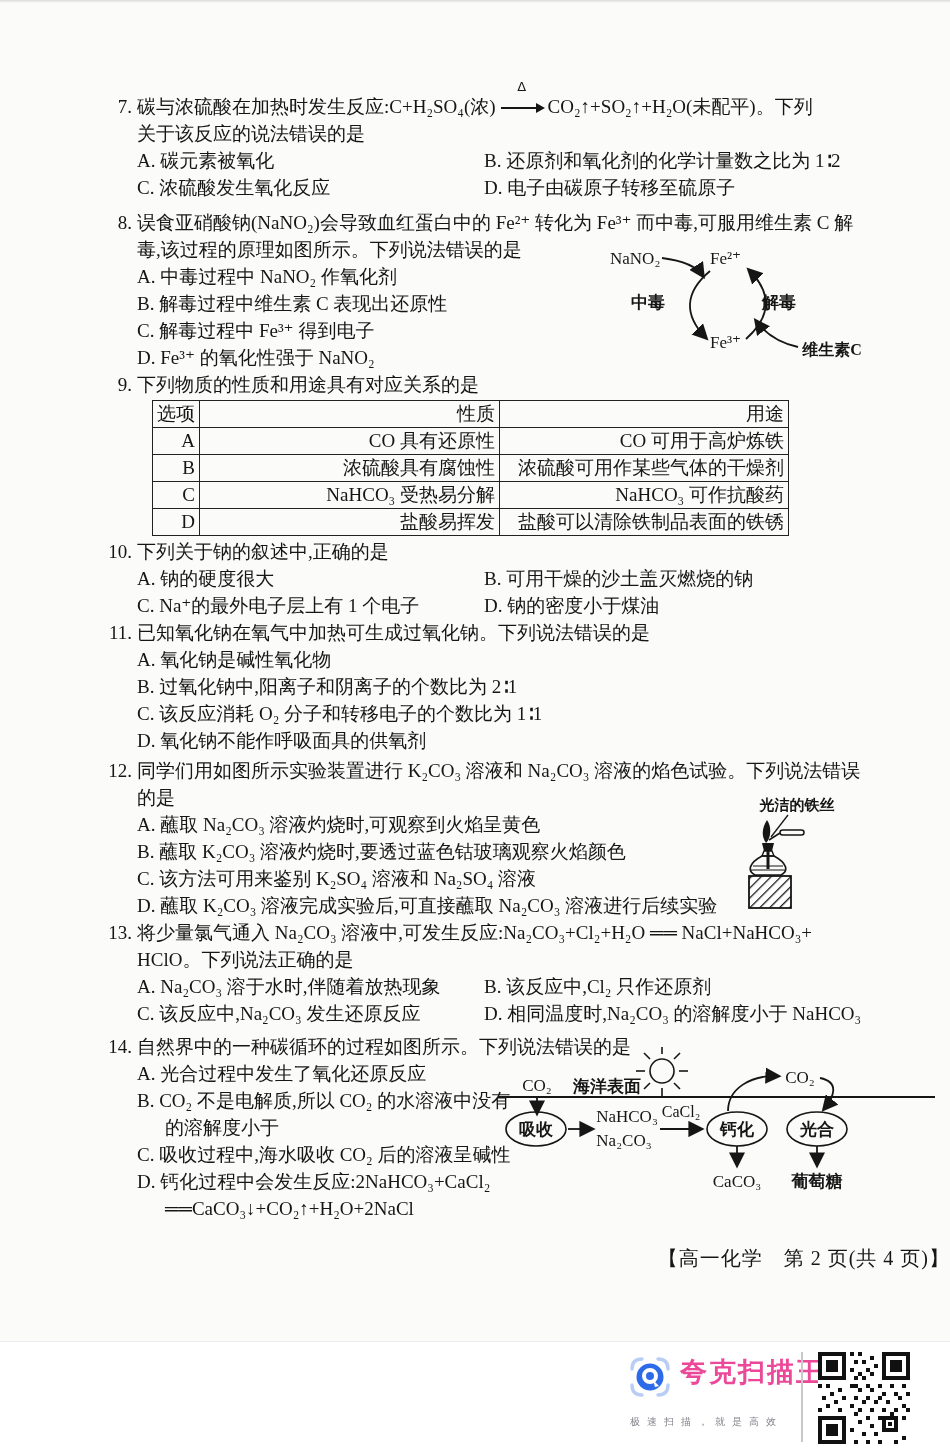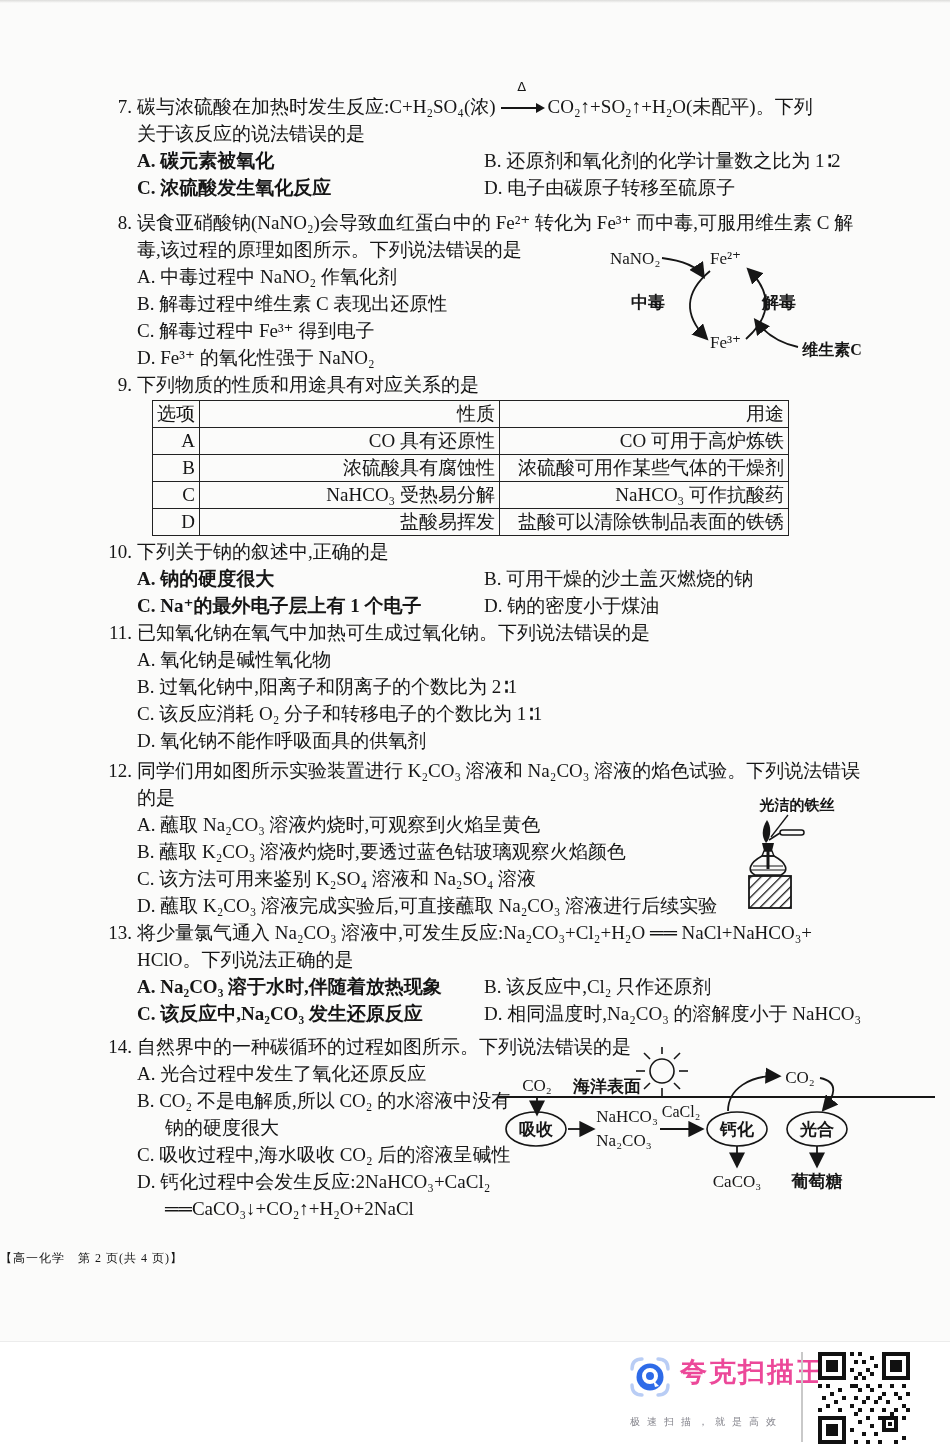--- a/index.html
+++ b/index.html
@@ -9,21 +9,21 @@
     font-family:"Liberation Serif","DejaVu Serif",serif;
     color:#161616; font-size:19px; line-height:27px;
   }
   .page::before{content:""; position:absolute; left:0; top:0; right:0; height:3px;
     background:linear-gradient(#dcdcda,#fbfbfa); }
   .content{position:absolute; left:0; top:93px; right:0;}
   .q{position:relative; margin:0 58px 0 95px; padding-left:42px;}
   .q .qnum{position:absolute; left:0; top:0; width:37px; text-align:right; white-space:nowrap;}
   .line{white-space:nowrap;}
   .optrow{display:flex;}
-  .optrow .c1{width:347px; white-space:nowrap;font-weight:bold;}
+  .optrow .c1{width:347px; white-space:nowrap;}
   .optrow .c2{flex:1; white-space:nowrap;}
   .cont-indent{padding-left:28px;}
   .mb8{margin-bottom:8px;} .mb6{margin-bottom:6px;} .mb3{margin-bottom:3px;} .mb2{margin-bottom:2px;}
 
   
   .rxn{display:inline-block; position:relative; width:46px; height:18px; vertical-align:-1px; margin:0 3px;}
   .rxn .delta{position:absolute; left:50%; top:-16px; transform:translateX(-50%);
     font-size:13px; line-height:14px; font-family:"DejaVu Sans",sans-serif;}
   .rxn .shaft{position:absolute; left:2px; right:5px; top:11px; height:2px; background:#161616;}
   .rxn .head{position:absolute; right:0; top:7px; width:0; height:0;
@@ -34,22 +34,22 @@
   table.ptable th,table.ptable td{
     border:1.6px solid #222; text-align:right; font-weight:normal;
     height:26px; padding:0 4px; font-size:19px; line-height:24px; white-space:nowrap; overflow:hidden;}
   col.c-opt{width:41px;} col.c-prop{width:300px;} col.c-use{width:289px;}
 
   
   .diag{position:absolute;}
   .diag svg text{font-family:"Liberation Serif","DejaVu Serif",serif; fill:#161616;}
 
   
-  .footer{position:absolute; top:1245px; left:0; right:0; text-align:left;
-    font-size:12px; letter-spacing:1px;}
+  .footer{position:absolute; top:1245px; left:0; right:0; text-align:right;
+    font-size:20px; letter-spacing:1px;}
 
   
   .scanbar{position:absolute; left:0; right:0; bottom:0; height:107px; background:#ffffff;
     border-top:1px solid #ececec; font-family:"Liberation Sans","DejaVu Sans",sans-serif;}
   .scanbar .logo-icon{position:absolute; left:628px; top:13px;}
   .scanbar .brand{position:absolute; left:680px; top:17px; font-size:27px; font-weight:bold;
     color:#ec4899; letter-spacing:2px;}
   .scanbar .tagline{position:absolute; left:630px; top:66px; font-size:10px; color:#87878f;
     letter-spacing:7px;}
   .scanbar .vdivider{position:absolute; left:801px; top:10px; bottom:7px; width:1.5px; background:#c9c9c9;}
@@ -217,21 +217,21 @@
         <div class="c1">C. 该反应中,Na₂CO₃ 发生还原反应</div>
         <div class="c2">D. 相同温度时,Na₂CO₃ 的溶解度小于 NaHCO₃</div>
       </div>
     </section>
 
     <section class="q">
       <span class="qnum">14.</span>
       <div class="line">自然界中的一种碳循环的过程如图所示。下列说法错误的是</div>
       <div class="line">A. 光合过程中发生了氧化还原反应</div>
       <div class="line">B. CO₂ 不是电解质,所以 CO₂ 的水溶液中没有</div>
-      <div class="line cont-indent">钠的硬度很大</div>
+      <div class="line cont-indent">的溶解度小于</div>
       <div class="line">C. 吸收过程中,海水吸收 CO₂ 后的溶液呈碱性</div>
       <div class="line">D. 钙化过程中会发生反应:2NaHCO₃+CaCl₂</div>
       <div class="line cont-indent">══CaCO₃↓+CO₂↑+H₂O+2NaCl</div>
 
       <div class="diag" style="left:393px; top:14px;">
         <svg width="455" height="150" viewBox="0 0 455 150">
           <defs>
             <marker id="ah2" markerWidth="9" markerHeight="9" refX="7" refY="4.5" orient="auto">
               <path d="M0,0 L9,4.5 L0,9 z" fill="#161616"></path>
             </marker>

